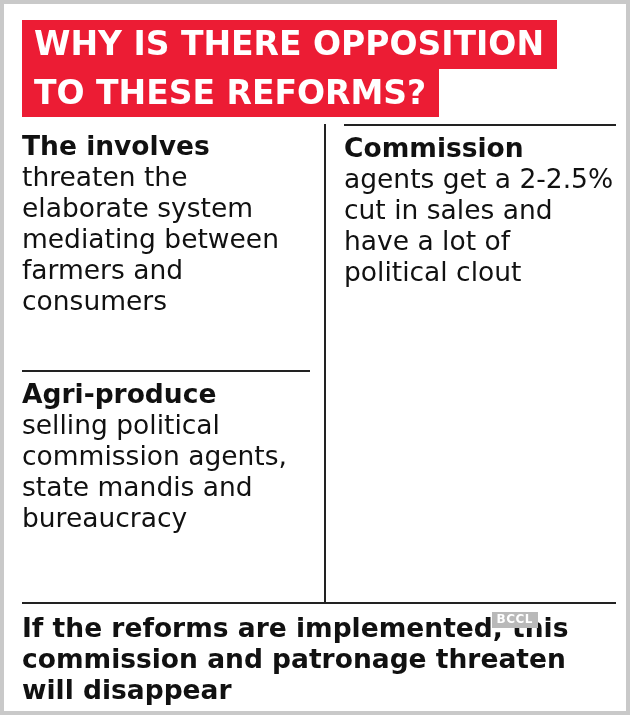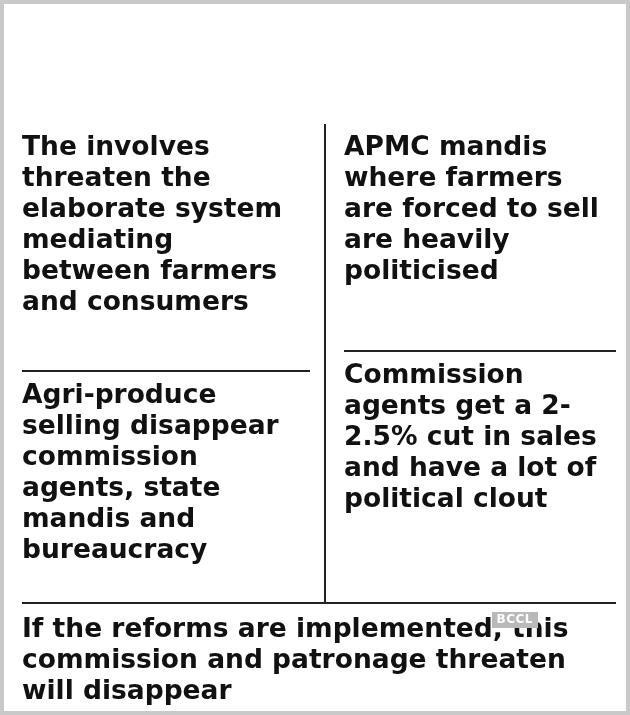--- a/index.html
+++ b/index.html
@@ -81,21 +81,21 @@
     margin: 0;
     font-size: 26.5px;
     line-height: 1.17;
     font-weight: bold;
     color: #111111;
   }
   .cell .lead {
     font-weight: bold;
   }
   .cell .body {
-    font-weight: bold;
+    font-weight: normal;
   }
   .rule {
     border-top: 2px solid #222222;
     margin: 0;
   }
   
   .cell-measures { height: 232px; }
   .cell-agri { height: 216px; }
   
   .cell-apmc { height: 212px; }
@@ -124,47 +124,45 @@
     padding: 1px 5px 3px 5px;
     line-height: 1;
   }
 </style>
 </head>
 <body>
 
 <div class="frame">
   <div class="inner">
 
+    <div class="headline-wrap">
+      <div class="headline-line">WHY IS THERE OPPOSITION</div>
+      <div class="headline-line">TO THESE REFORMS?</div>
+    </div>
 
     <div class="grid">
       <div class="columns">
 
         <div class="col col-left">
           <div class="cell cell-measures">
             <p>
               <span class="lead">The involves </span>
               <span class="body">threaten the elaborate system mediating between farmers and consumers</span>
             </p>
           </div>
           <div class="rule"></div>
           <div class="cell cell-agri">
             <p>
               <span class="lead">Agri-produce </span>
-              <span class="body">selling disappear commission agents, state mandis and bureaucracy</span>
+              <span class="body">selling political commission agents, state mandis and bureaucracy</span>
             </p>
           </div>
         </div>
 
         <div class="col col-right">
-          <div class="cell cell-apmc">
-            <p>
-              <span class="lead">APMC mandis </span>
-              <span class="body">where farmers are forced to sell are heavily politicised</span>
-            </p>
-          </div>
           <div class="rule"></div>
           <div class="cell cell-commission">
             <p>
               <span class="lead">Commission </span>
               <span class="body">agents get a 2-2.5% cut in sales and have a lot of political clout</span>
             </p>
           </div>
         </div>
 
       </div>

